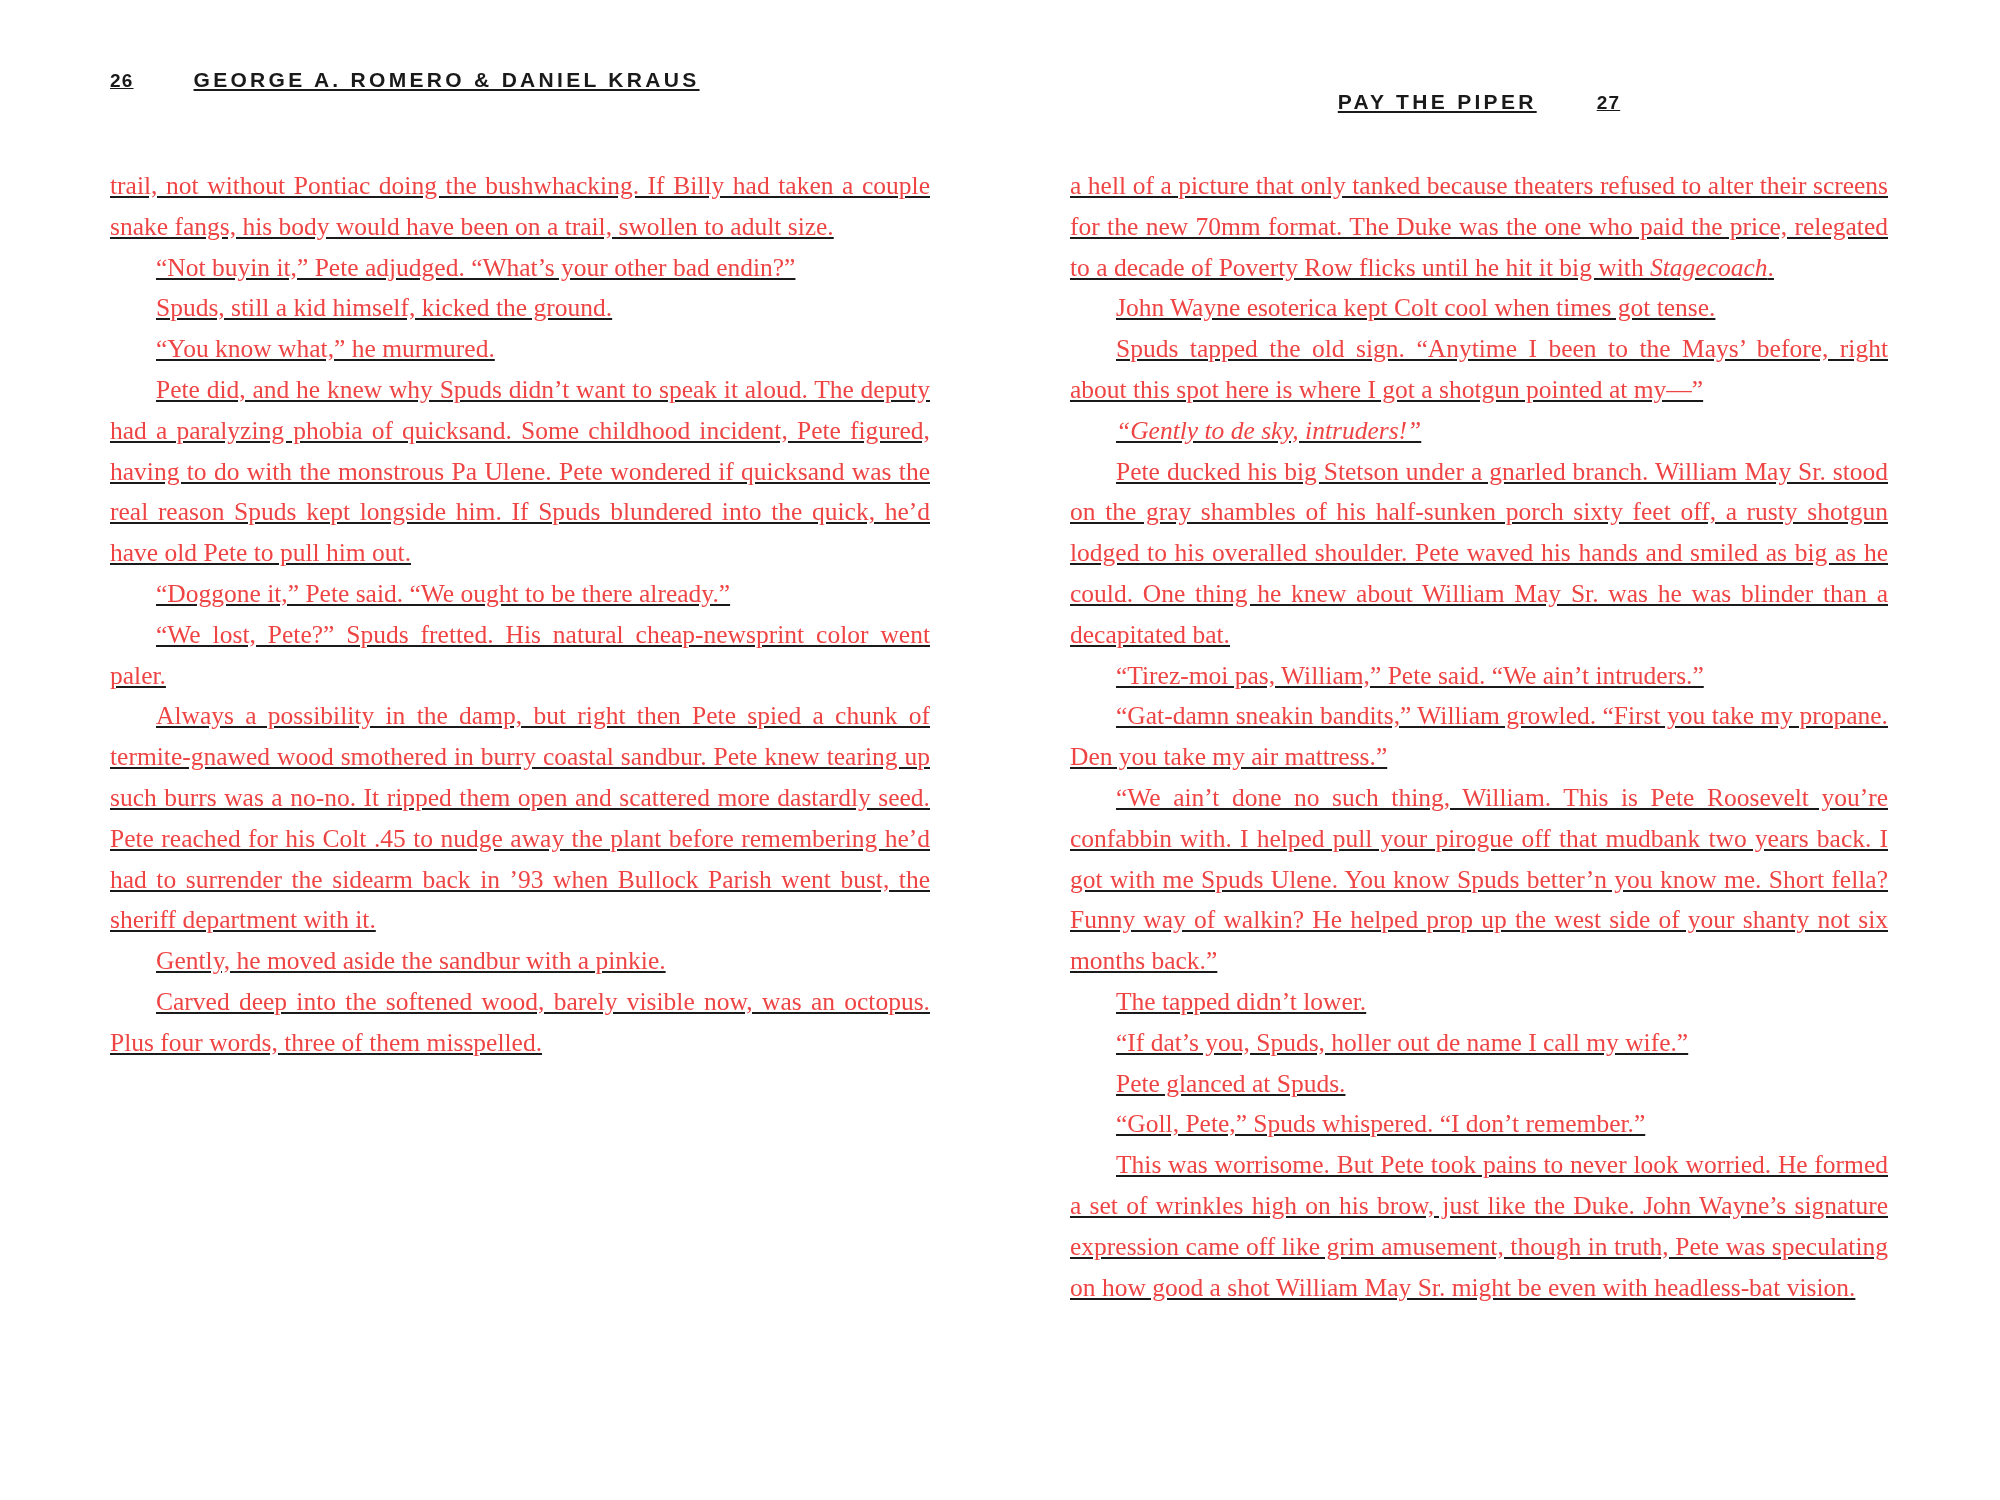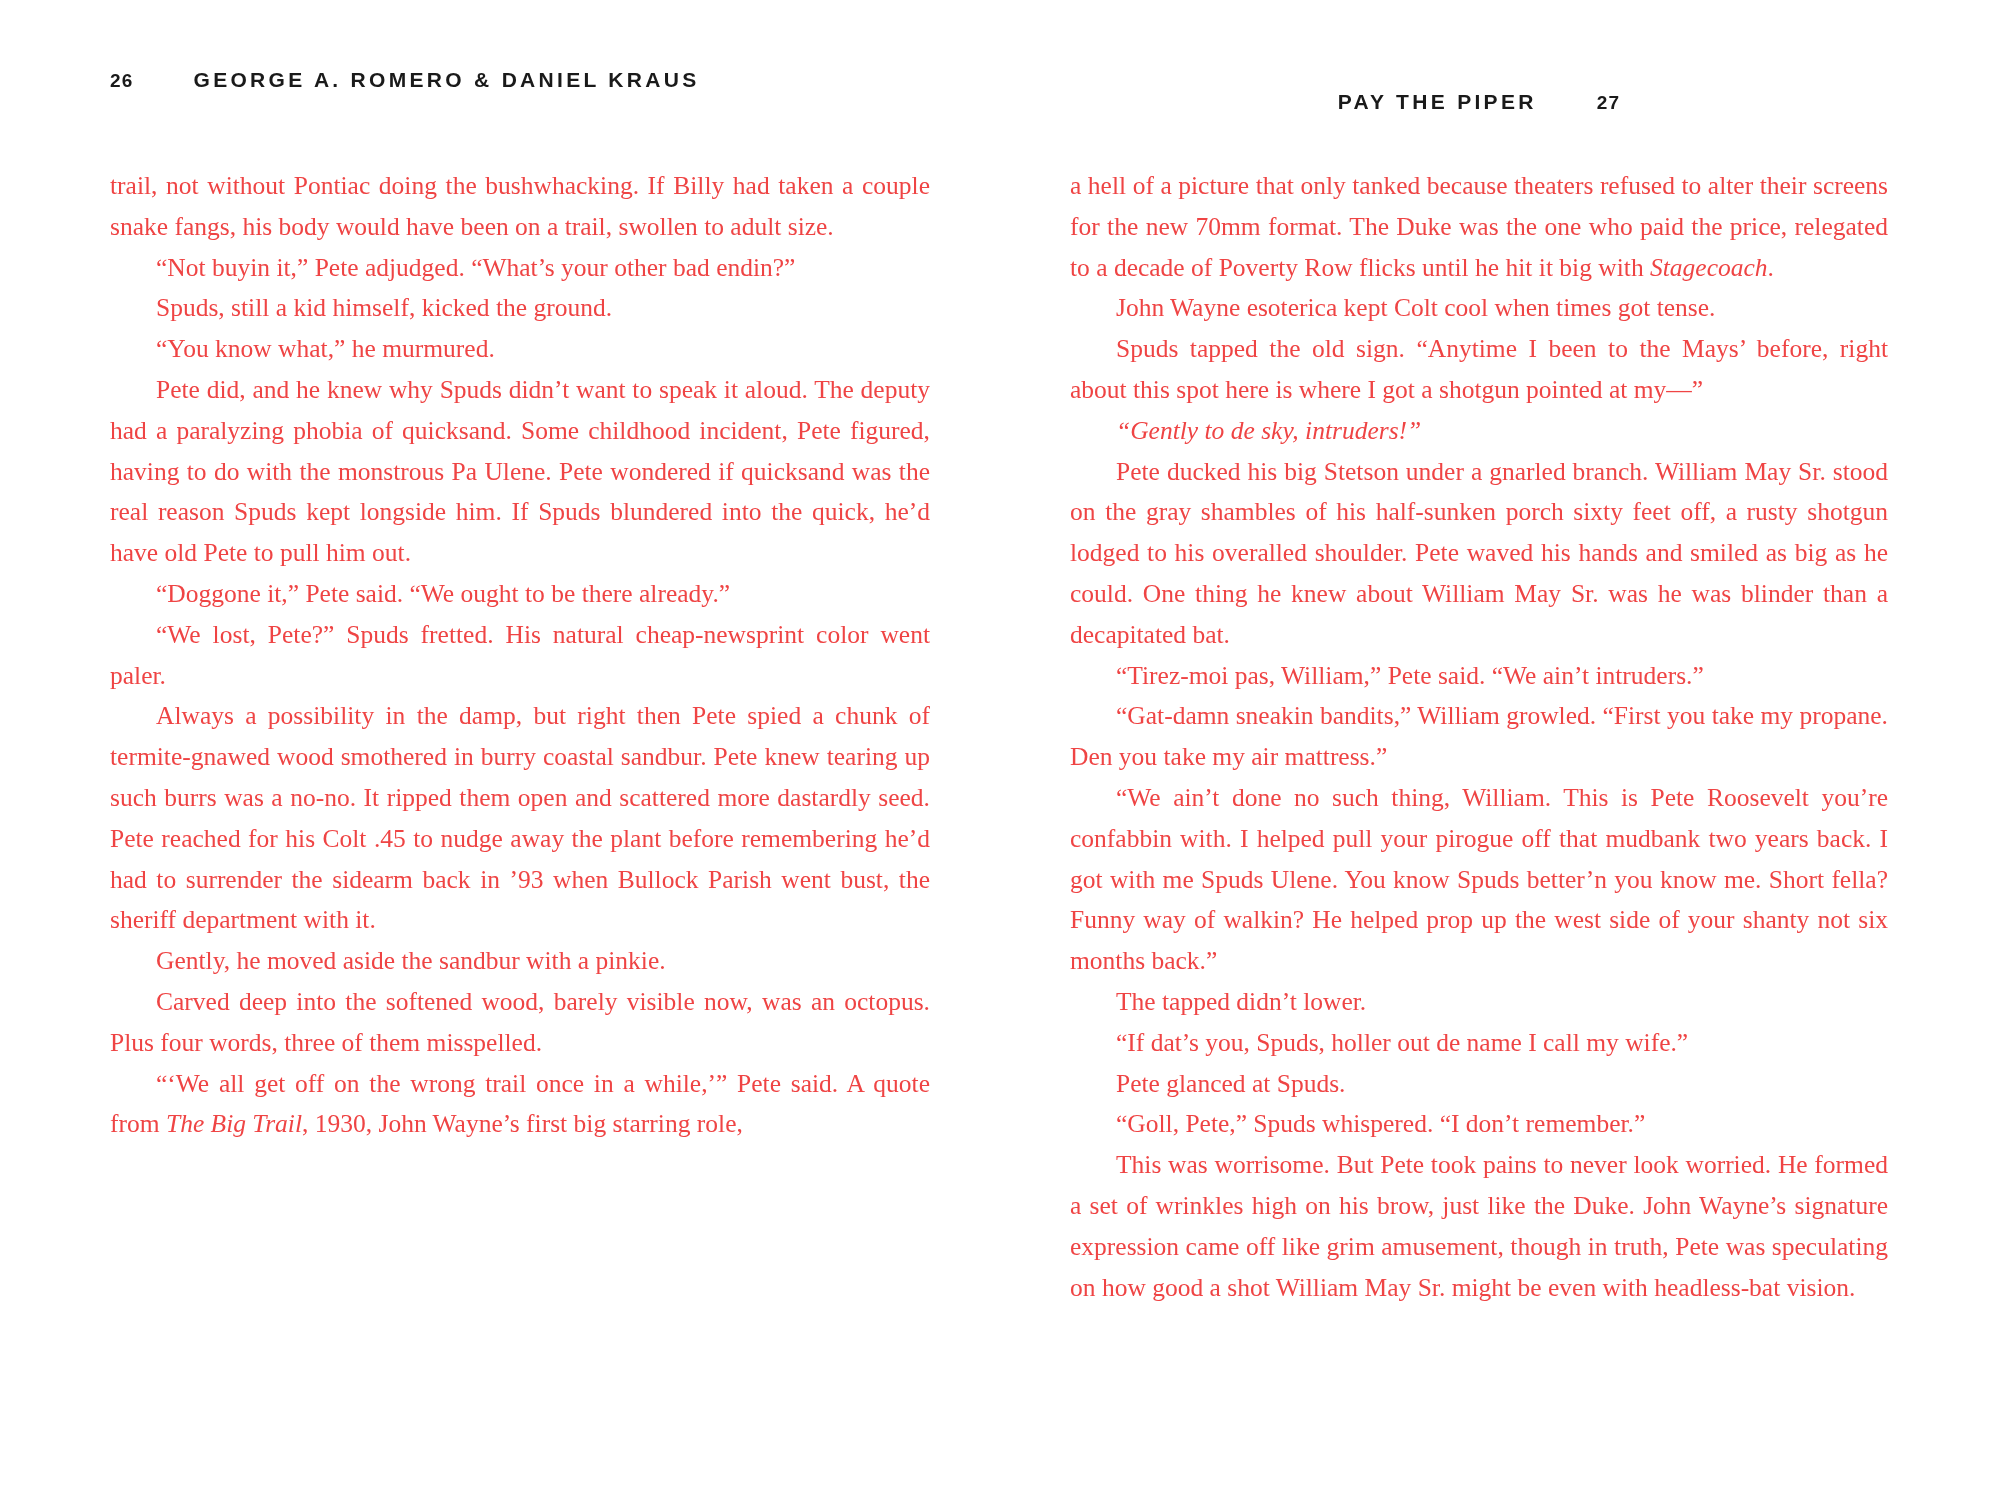--- a/index.html
+++ b/index.html
@@ -12,20 +12,21 @@
     background: #ffffff;
     font-family: "Liberation Serif", serif;
     color: #1a1a1a;
     overflow: hidden;
   }
   .page {
     position: relative;
     width: 1944px;
     height: 1500px;
     box-sizing: border-box;
+    text-decoration: underline;
   }
   .spread {
     display: flex;
     flex-direction: row;
     width: 2000px;
     height: 1500px;
     box-sizing: border-box;
   }
   .leaf {
     box-sizing: border-box;
@@ -122,21 +123,20 @@
         <p class="ind">Spuds, still a kid himself, kicked the ground.</p>
         <p class="ind">“You know what,” he murmured.</p>
         <p class="ind">Pete did, and he knew why Spuds didn’t want to speak it aloud. The deputy had a paralyzing phobia of quicksand. Some childhood incident, Pete figured, having to do with the monstrous Pa Ulene. Pete wondered if quicksand was the real reason Spuds kept longside him. If Spuds blundered into the quick, he’d have old Pete to pull him out.</p>
         <p class="ind">“Doggone it,” Pete said. “We ought to be there already.”</p>
         <p class="ind">“We lost, Pete?” Spuds fretted. His natural cheap-newsprint color went paler.</p>
         <p class="ind">Always a possibility in the damp, but right then Pete spied a chunk of termite-gnawed wood smothered in burry coastal sandbur. Pete knew tearing up such burrs was a no-no. It ripped them open and scattered more dastardly seed. Pete reached for his Colt .45 to nudge away the plant before remembering he’d had to surrender the sidearm back in ’93 when Bullock Parish went bust, the sheriff department with it.</p>
         <p class="ind">Gently, he moved aside the sandbur with a pinkie.</p>
         <p class="ind">Carved deep into the softened wood, barely visible now, was an octopus. Plus four words, three of them misspelled.</p>
 
 
-        <p class="ind"><span>“‘We all get off on the wrong trail once in a while,’” Pete said. A quote from </span><i>The Big Trail</i><span>, 1930, John Wayne’s first big starring role,</span></p>
       </div>
     </div>
 
     <div class="leaf leaf-right">
       <div class="running-head right">
         <span class="rh-title">PAY THE PIPER</span>
         <span class="folio folio-right">27</span>
       </div>
 
       <div class="body-col">

